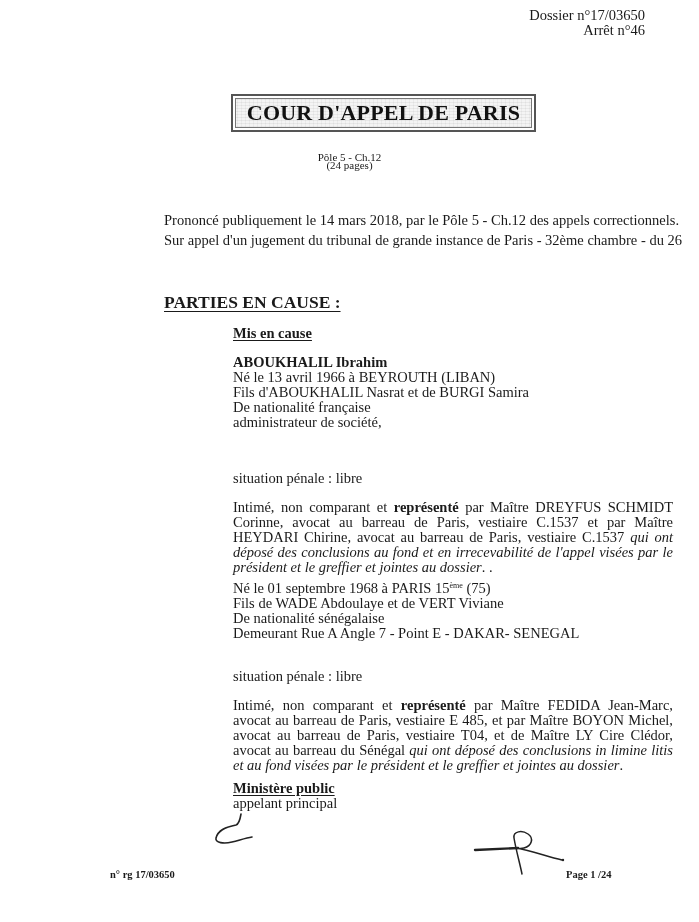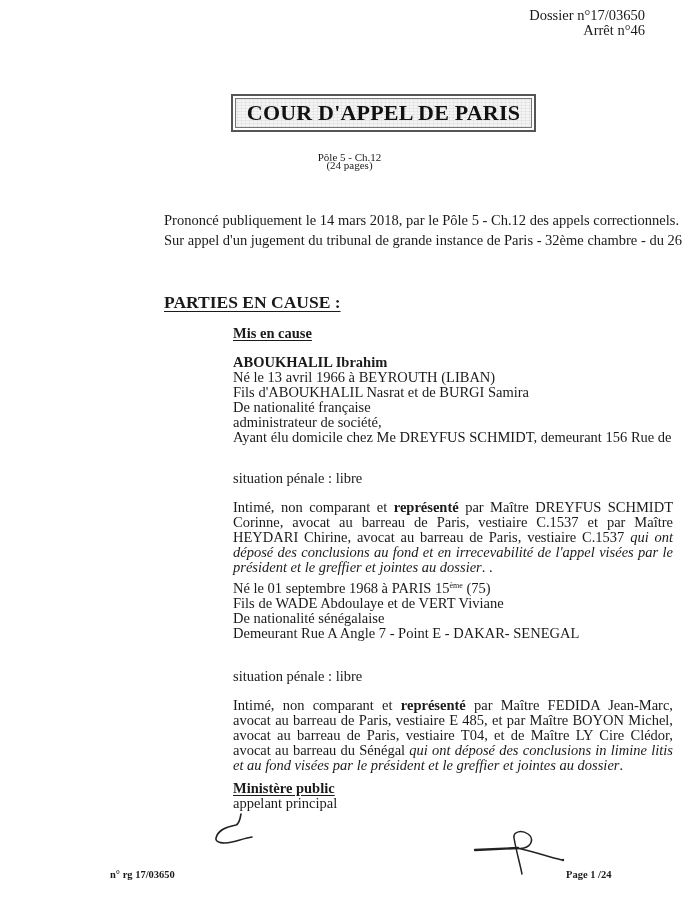--- a/index.html
+++ b/index.html
@@ -63,21 +63,20 @@
 <div class="abs section-title">PARTIES EN CAUSE :</div>
 
 <div class="abs block bold u" style="top:326px;">Mis en cause</div>
 
 <div class="abs block" style="top:355px;">
   <div class="line bold">ABOUKHALIL Ibrahim</div>
   <div class="line">Né le 13 avril 1966 à BEYROUTH  (LIBAN)</div>
   <div class="line">Fils d'ABOUKHALIL Nasrat et de BURGI Samira</div>
   <div class="line">De nationalité française</div>
   <div class="line">administrateur de société,</div>
-  <div class="line">Ayant élu domicile chez Me DREYFUS SCHMIDT, demeurant 156 Rue de</div>
 </div>
 <div class="abs block" style="top:471px;">situation pénale : libre</div>
 <div class="abs block justify" style="top:500px;"><span>Intimé, non comparant et </span><span class="bold">représenté</span><span> par Maître DREYFUS SCHMIDT Corinne, avocat au barreau de Paris, vestiaire C.1537 et par Maître HEYDARI Chirine, avocat au barreau de Paris, vestiaire C.1537 </span><span class="ital">qui ont déposé des conclusions au fond et en irrecevabilité de l'appel visées par le président et le greffier et jointes au dossier</span><span>. .</span></div>
 
 <div class="abs block" style="top:581px;">
   <div class="line"><span>Né le 01 septembre 1968 à PARIS  15</span><sup>ème</sup><span> (75)</span></div>
   <div class="line">Fils de WADE Abdoulaye et de VERT Viviane</div>
   <div class="line">De nationalité sénégalaise</div>
   <div class="line">Demeurant Rue A Angle 7 - Point E -  DAKAR- SENEGAL</div>
 </div>

